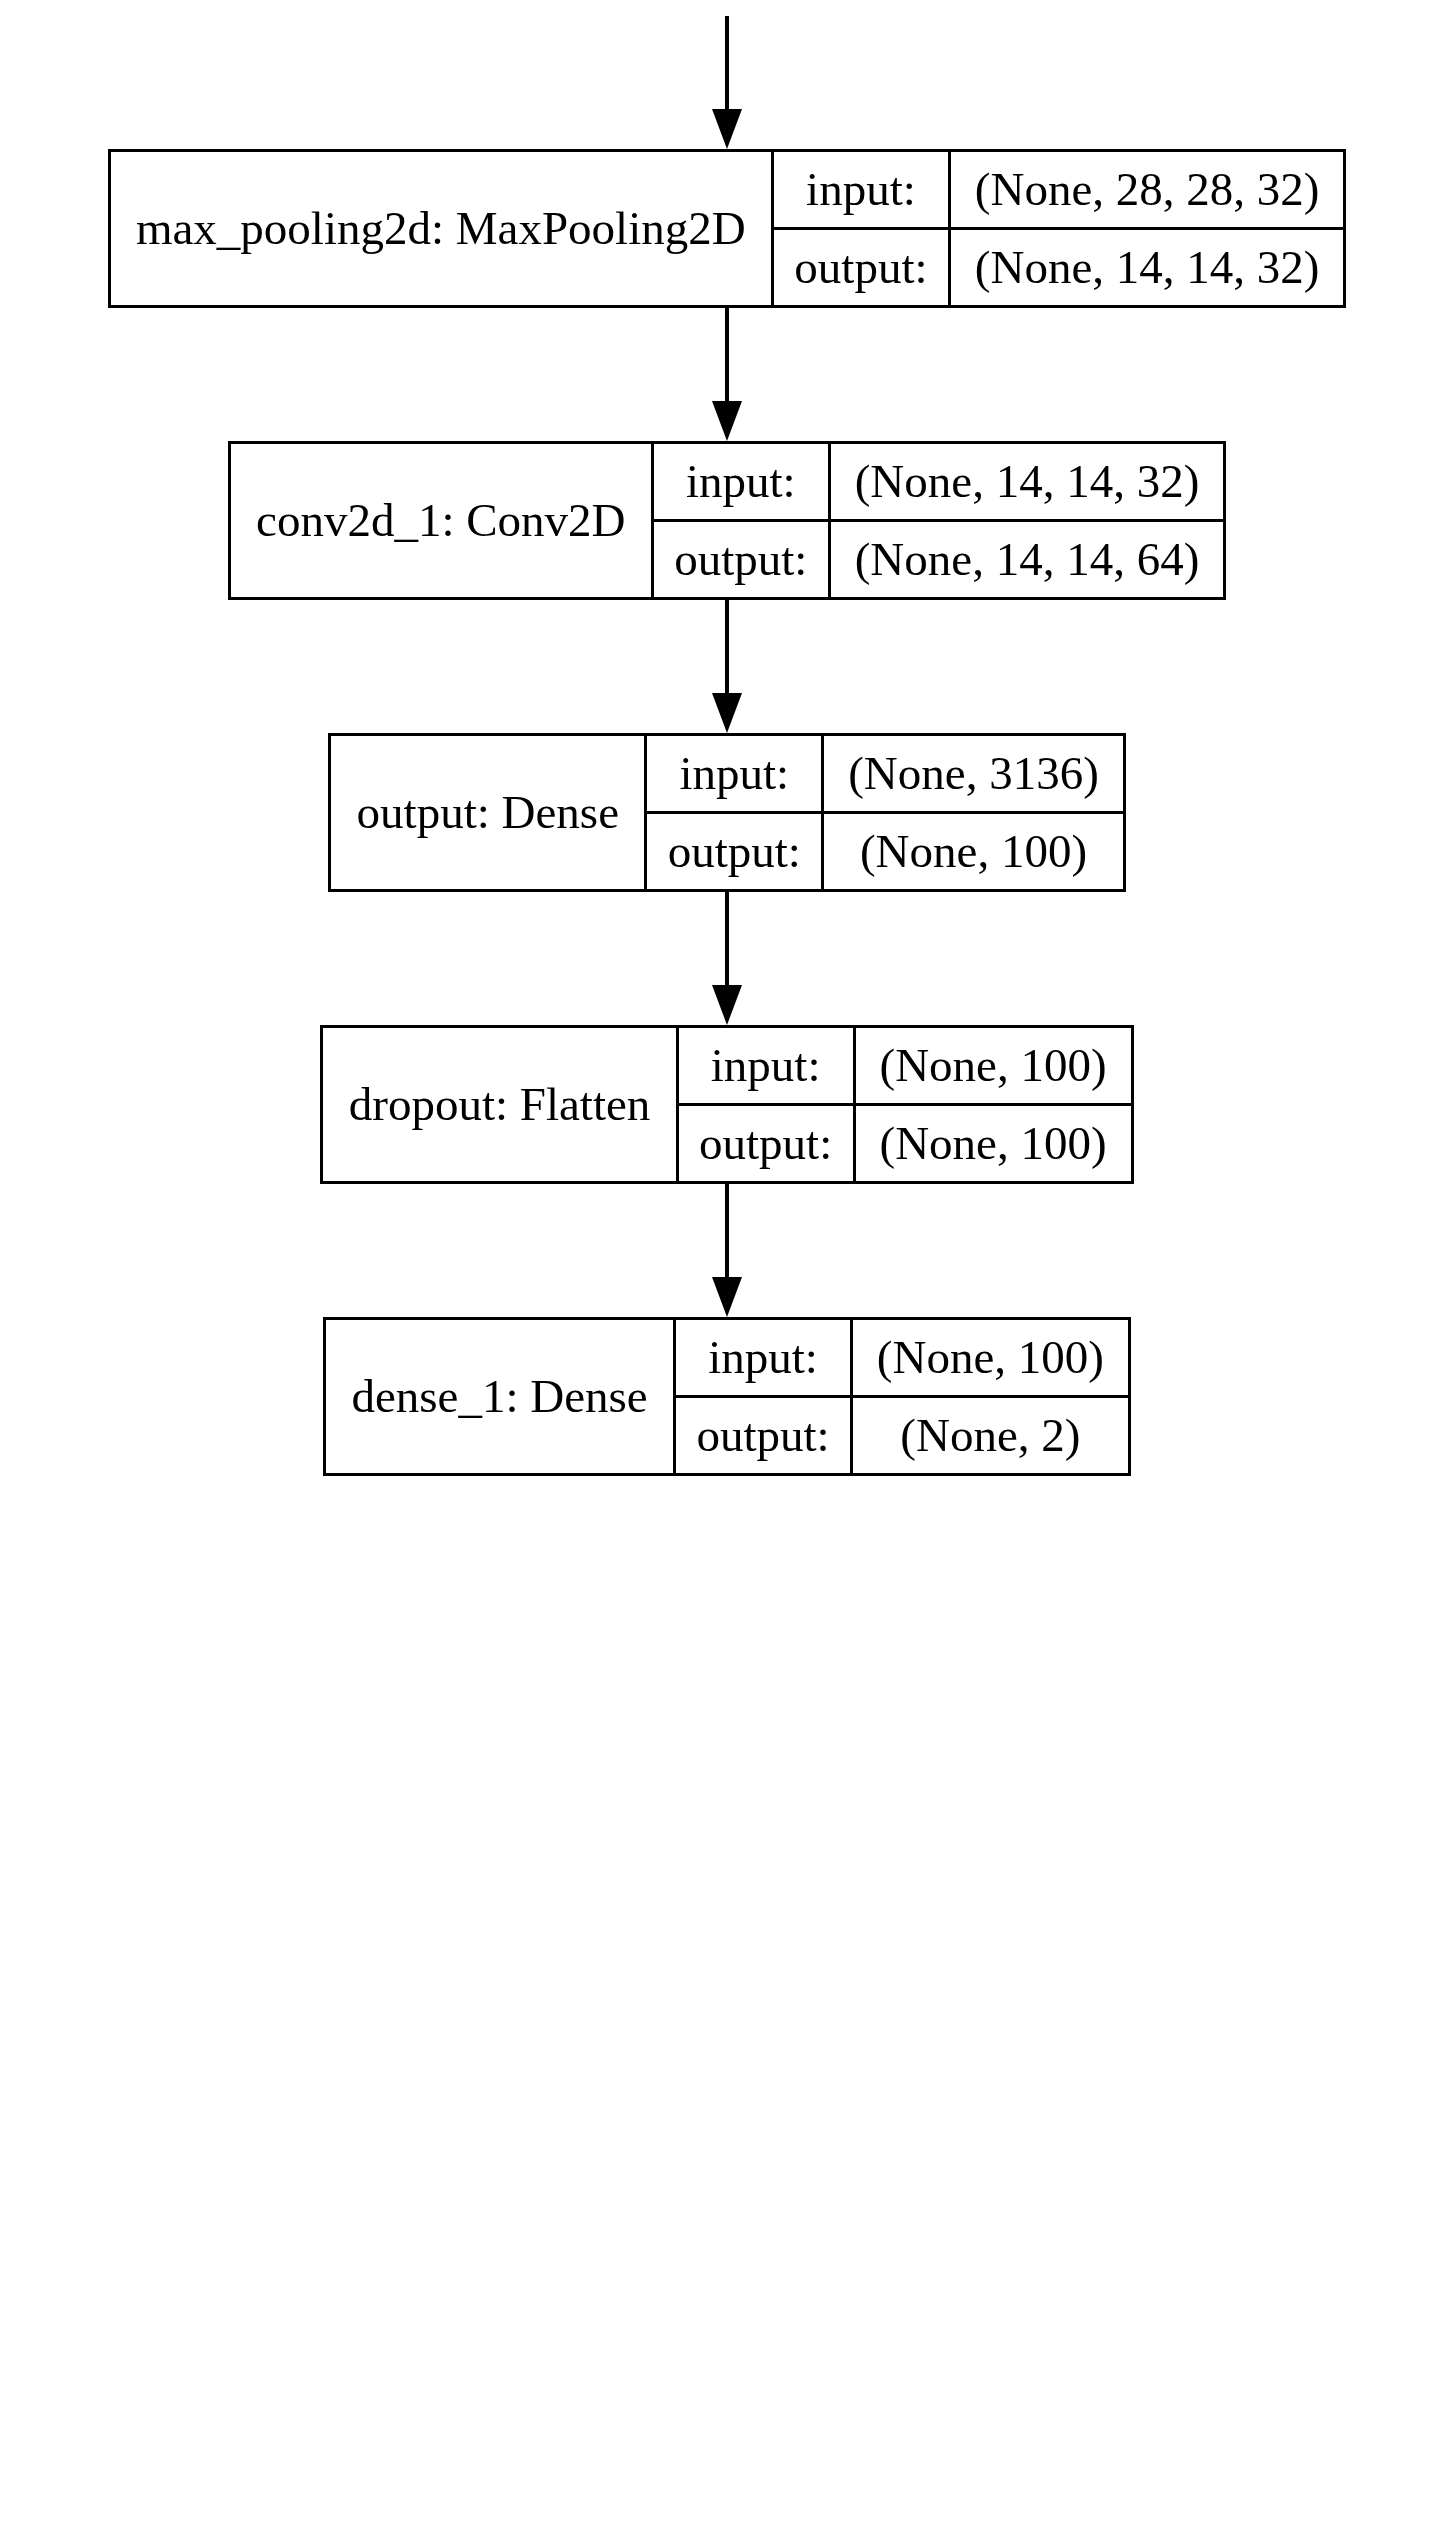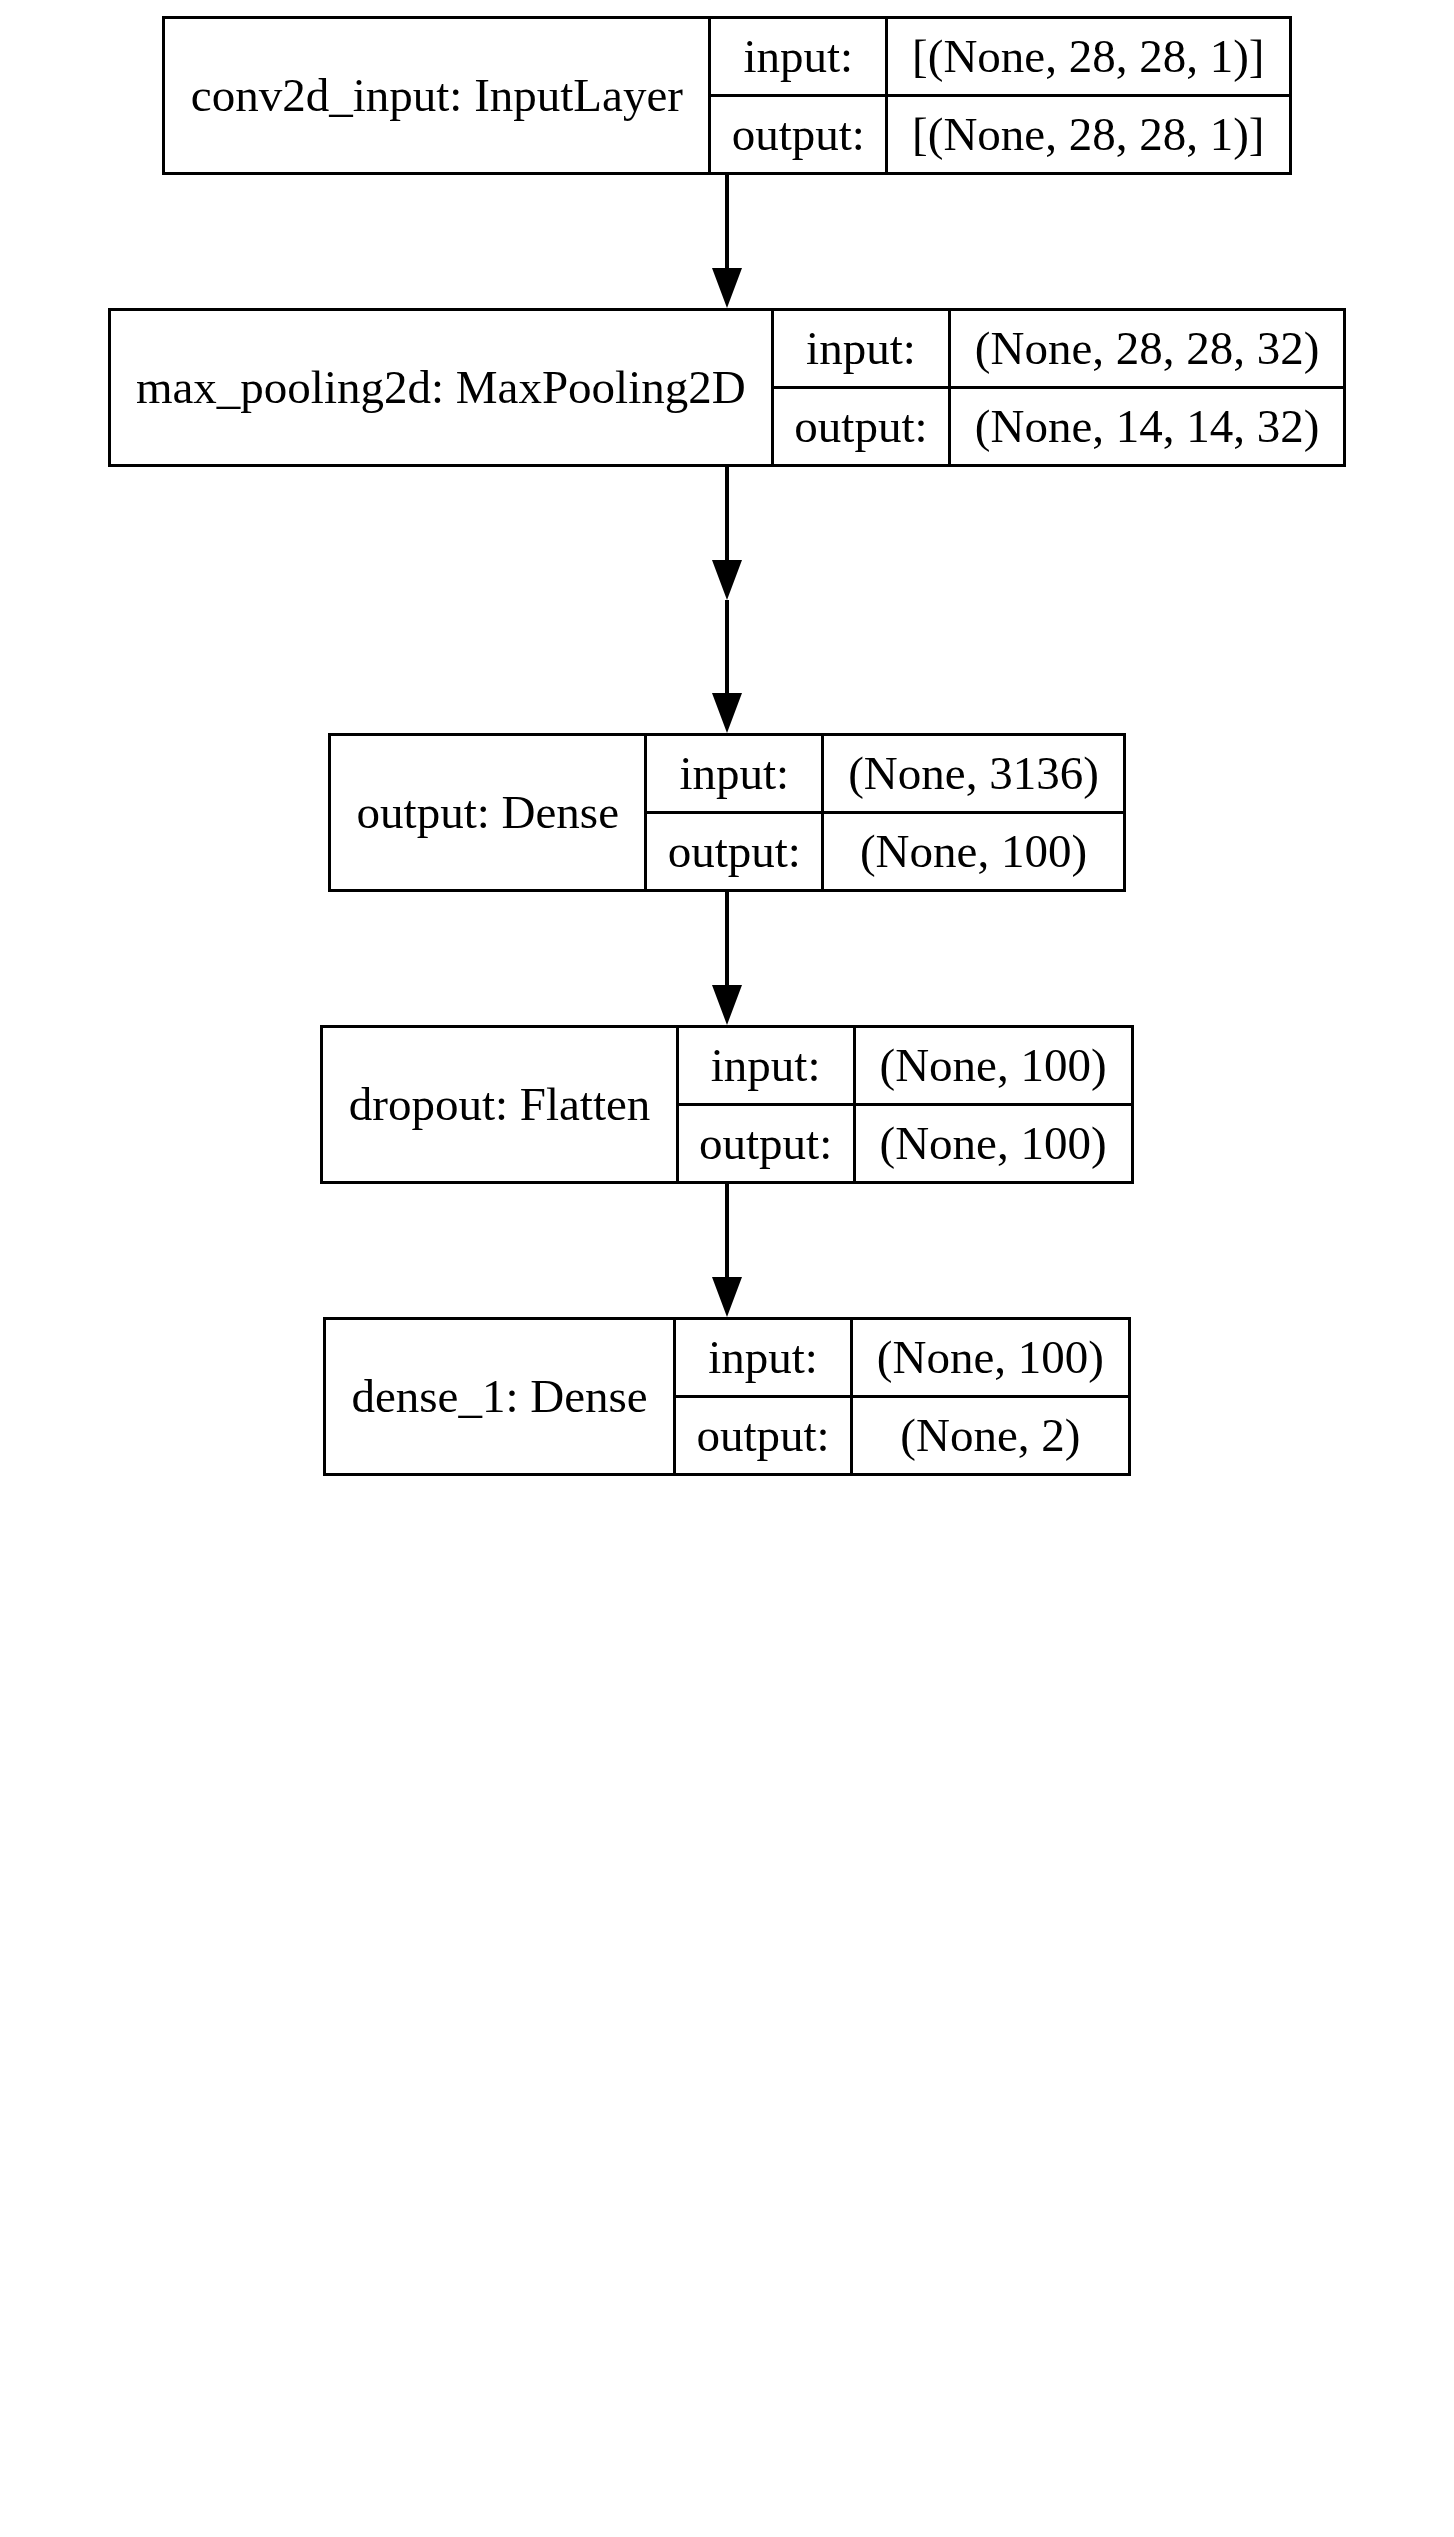--- a/index.html
+++ b/index.html
@@ -66,33 +66,20 @@
     border-left: 15.2px solid transparent;
     border-right: 15.2px solid transparent;
     border-top: 40px solid #000000;
   }
 </style>
 </head>
 <body>
 
 <div class="graph" id="graph">
   <div class="node-wrap">
-    <table class="node">
-      <tbody>
-        <tr>
-          <td class="name" rowspan="2">conv2d_input: InputLayer</td>
-          <td class="lbl">input:</td>
-          <td class="val">[(None, 28, 28, 1)]</td>
-        </tr>
-        <tr>
-          <td class="lbl">output:</td>
-          <td class="val">[(None, 28, 28, 1)]</td>
-        </tr>
-      </tbody>
-    </table>
     <div class="arrow">
       <div class="shaft"></div>
       <div class="head"></div>
     </div>
   </div>
 
 
   <div class="node-wrap">
     <table class="node">
       <tbody>
@@ -107,20 +94,33 @@
         </tr>
       </tbody>
     </table>
     <div class="arrow">
       <div class="shaft"></div>
       <div class="head"></div>
     </div>
   </div>
 
   <div class="node-wrap">
+    <table class="node">
+      <tbody>
+        <tr>
+          <td class="name" rowspan="2">conv2d_1: Conv2D</td>
+          <td class="lbl">input:</td>
+          <td class="val">(None, 14, 14, 32)</td>
+        </tr>
+        <tr>
+          <td class="lbl">output:</td>
+          <td class="val">(None, 14, 14, 64)</td>
+        </tr>
+      </tbody>
+    </table>
     <div class="arrow">
       <div class="shaft"></div>
       <div class="head"></div>
     </div>
   </div>
 
 
 
   <div class="node-wrap">
     <table class="node">

